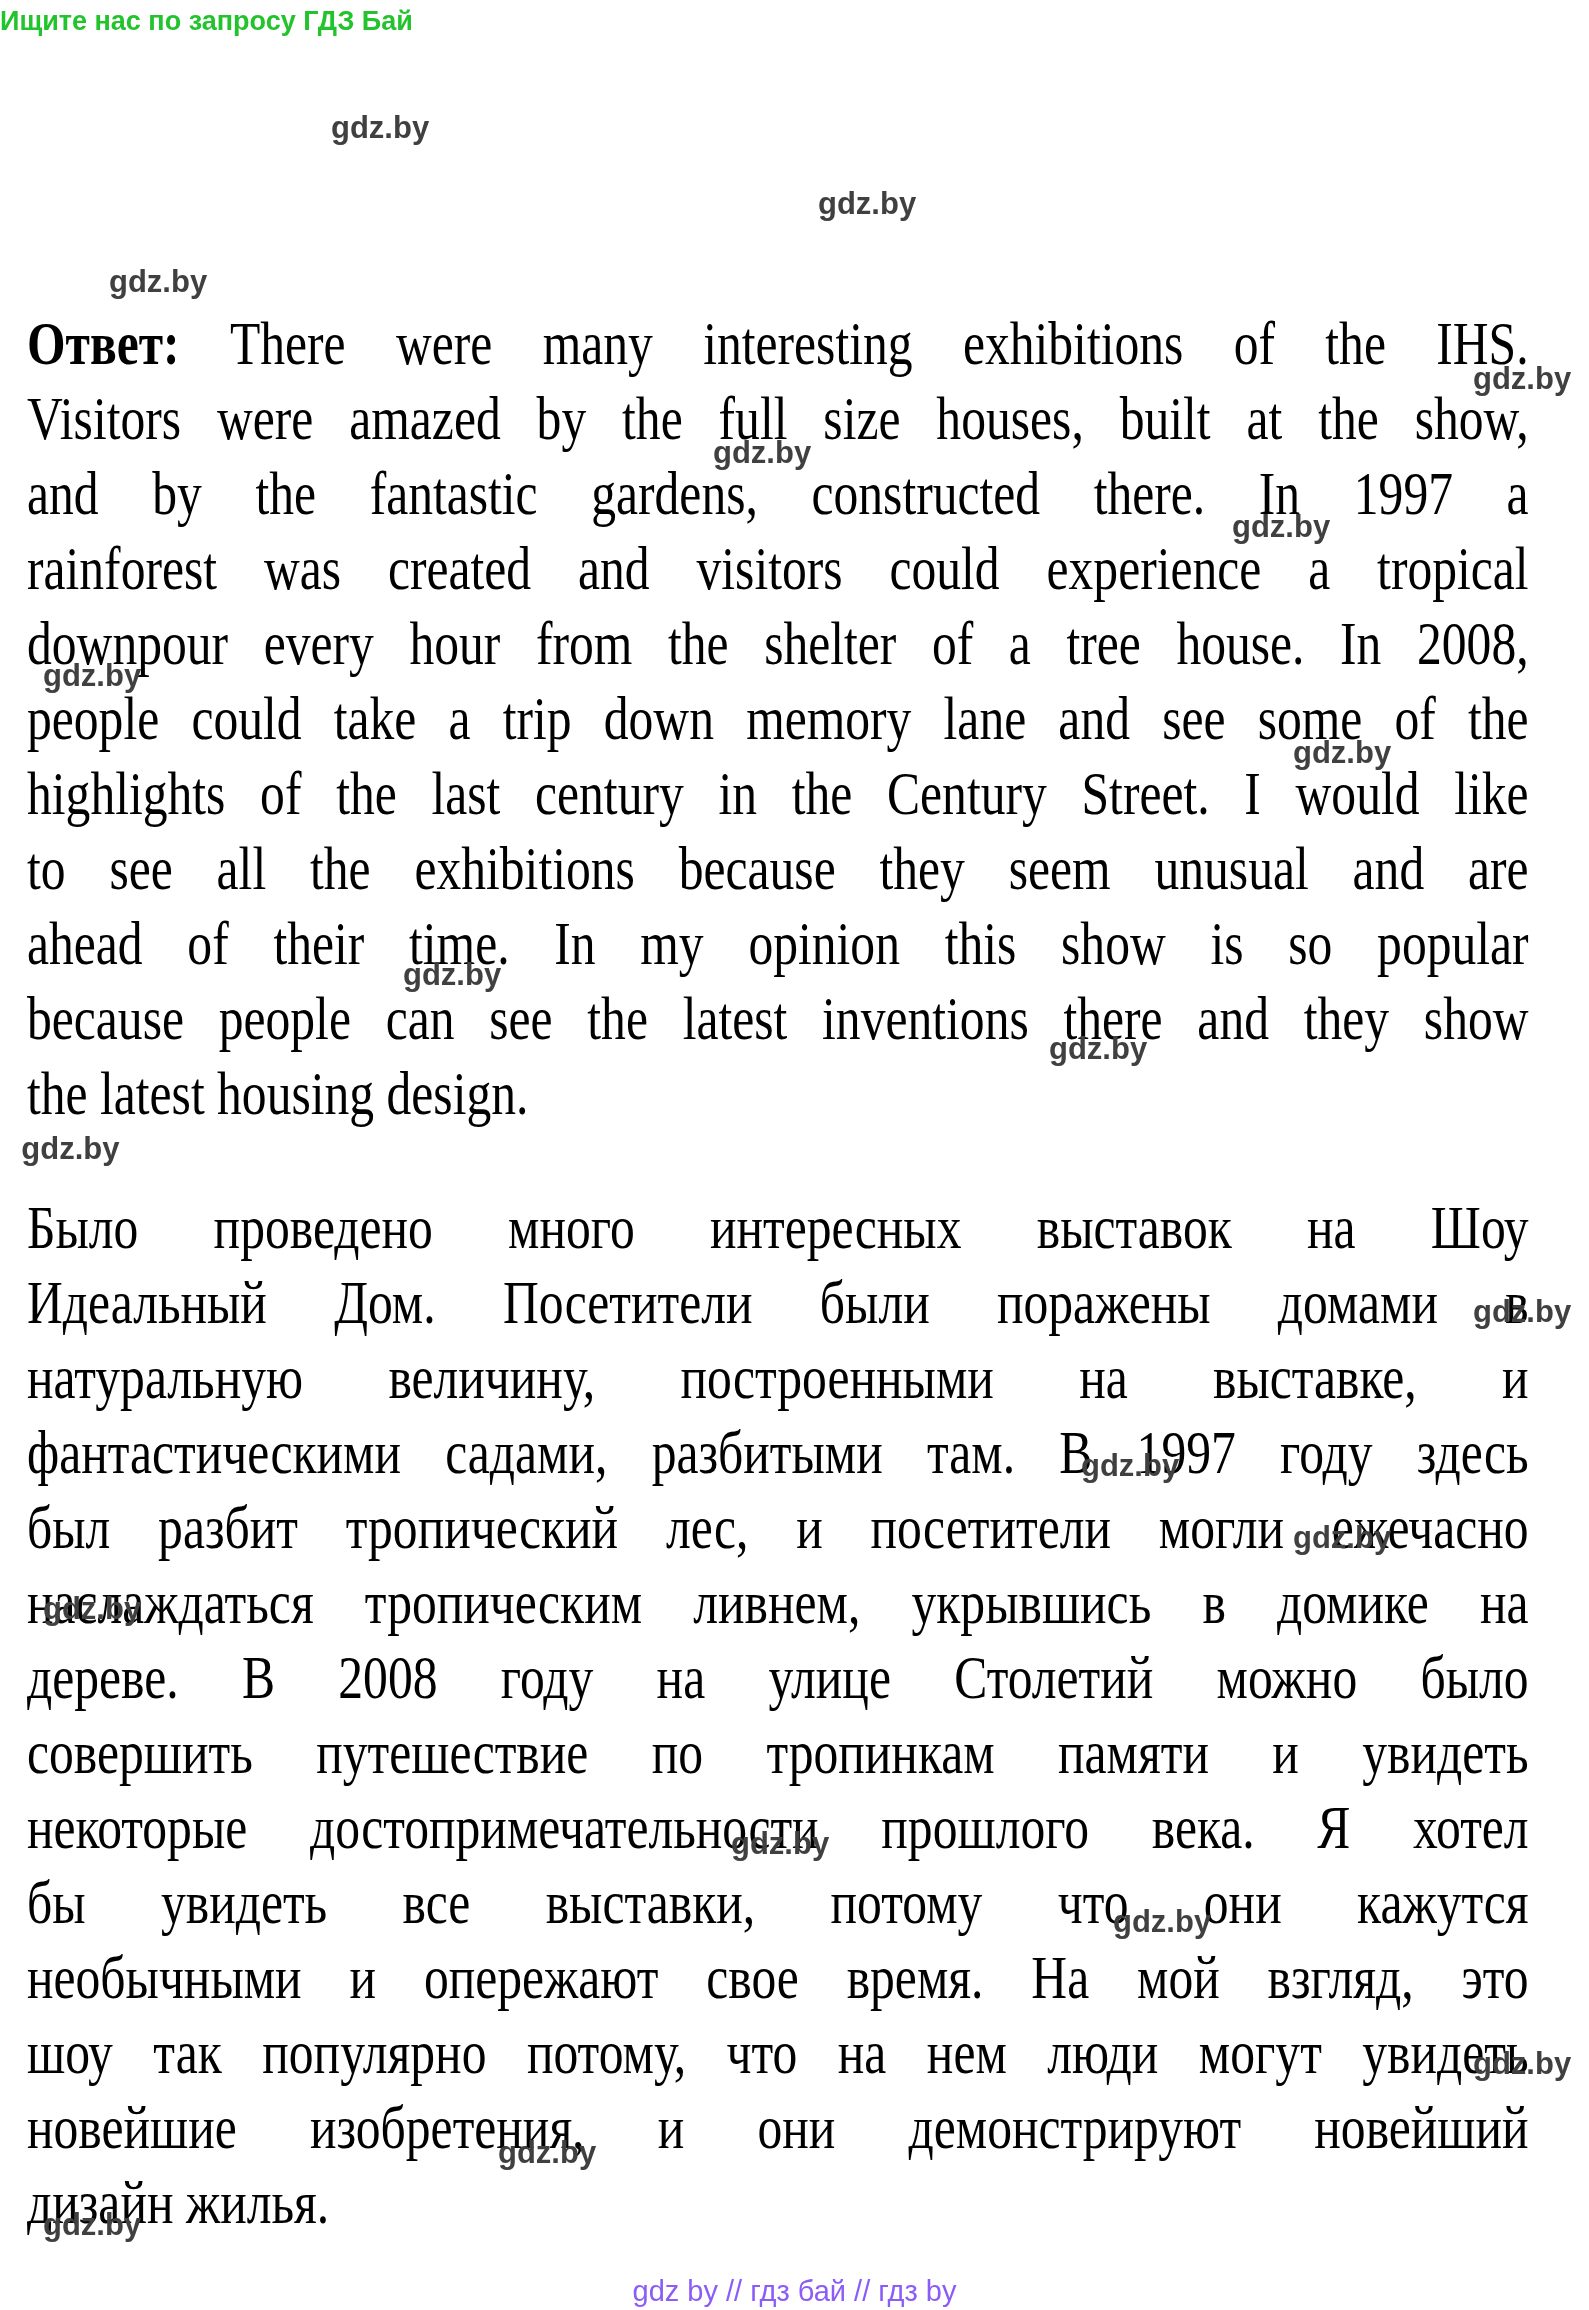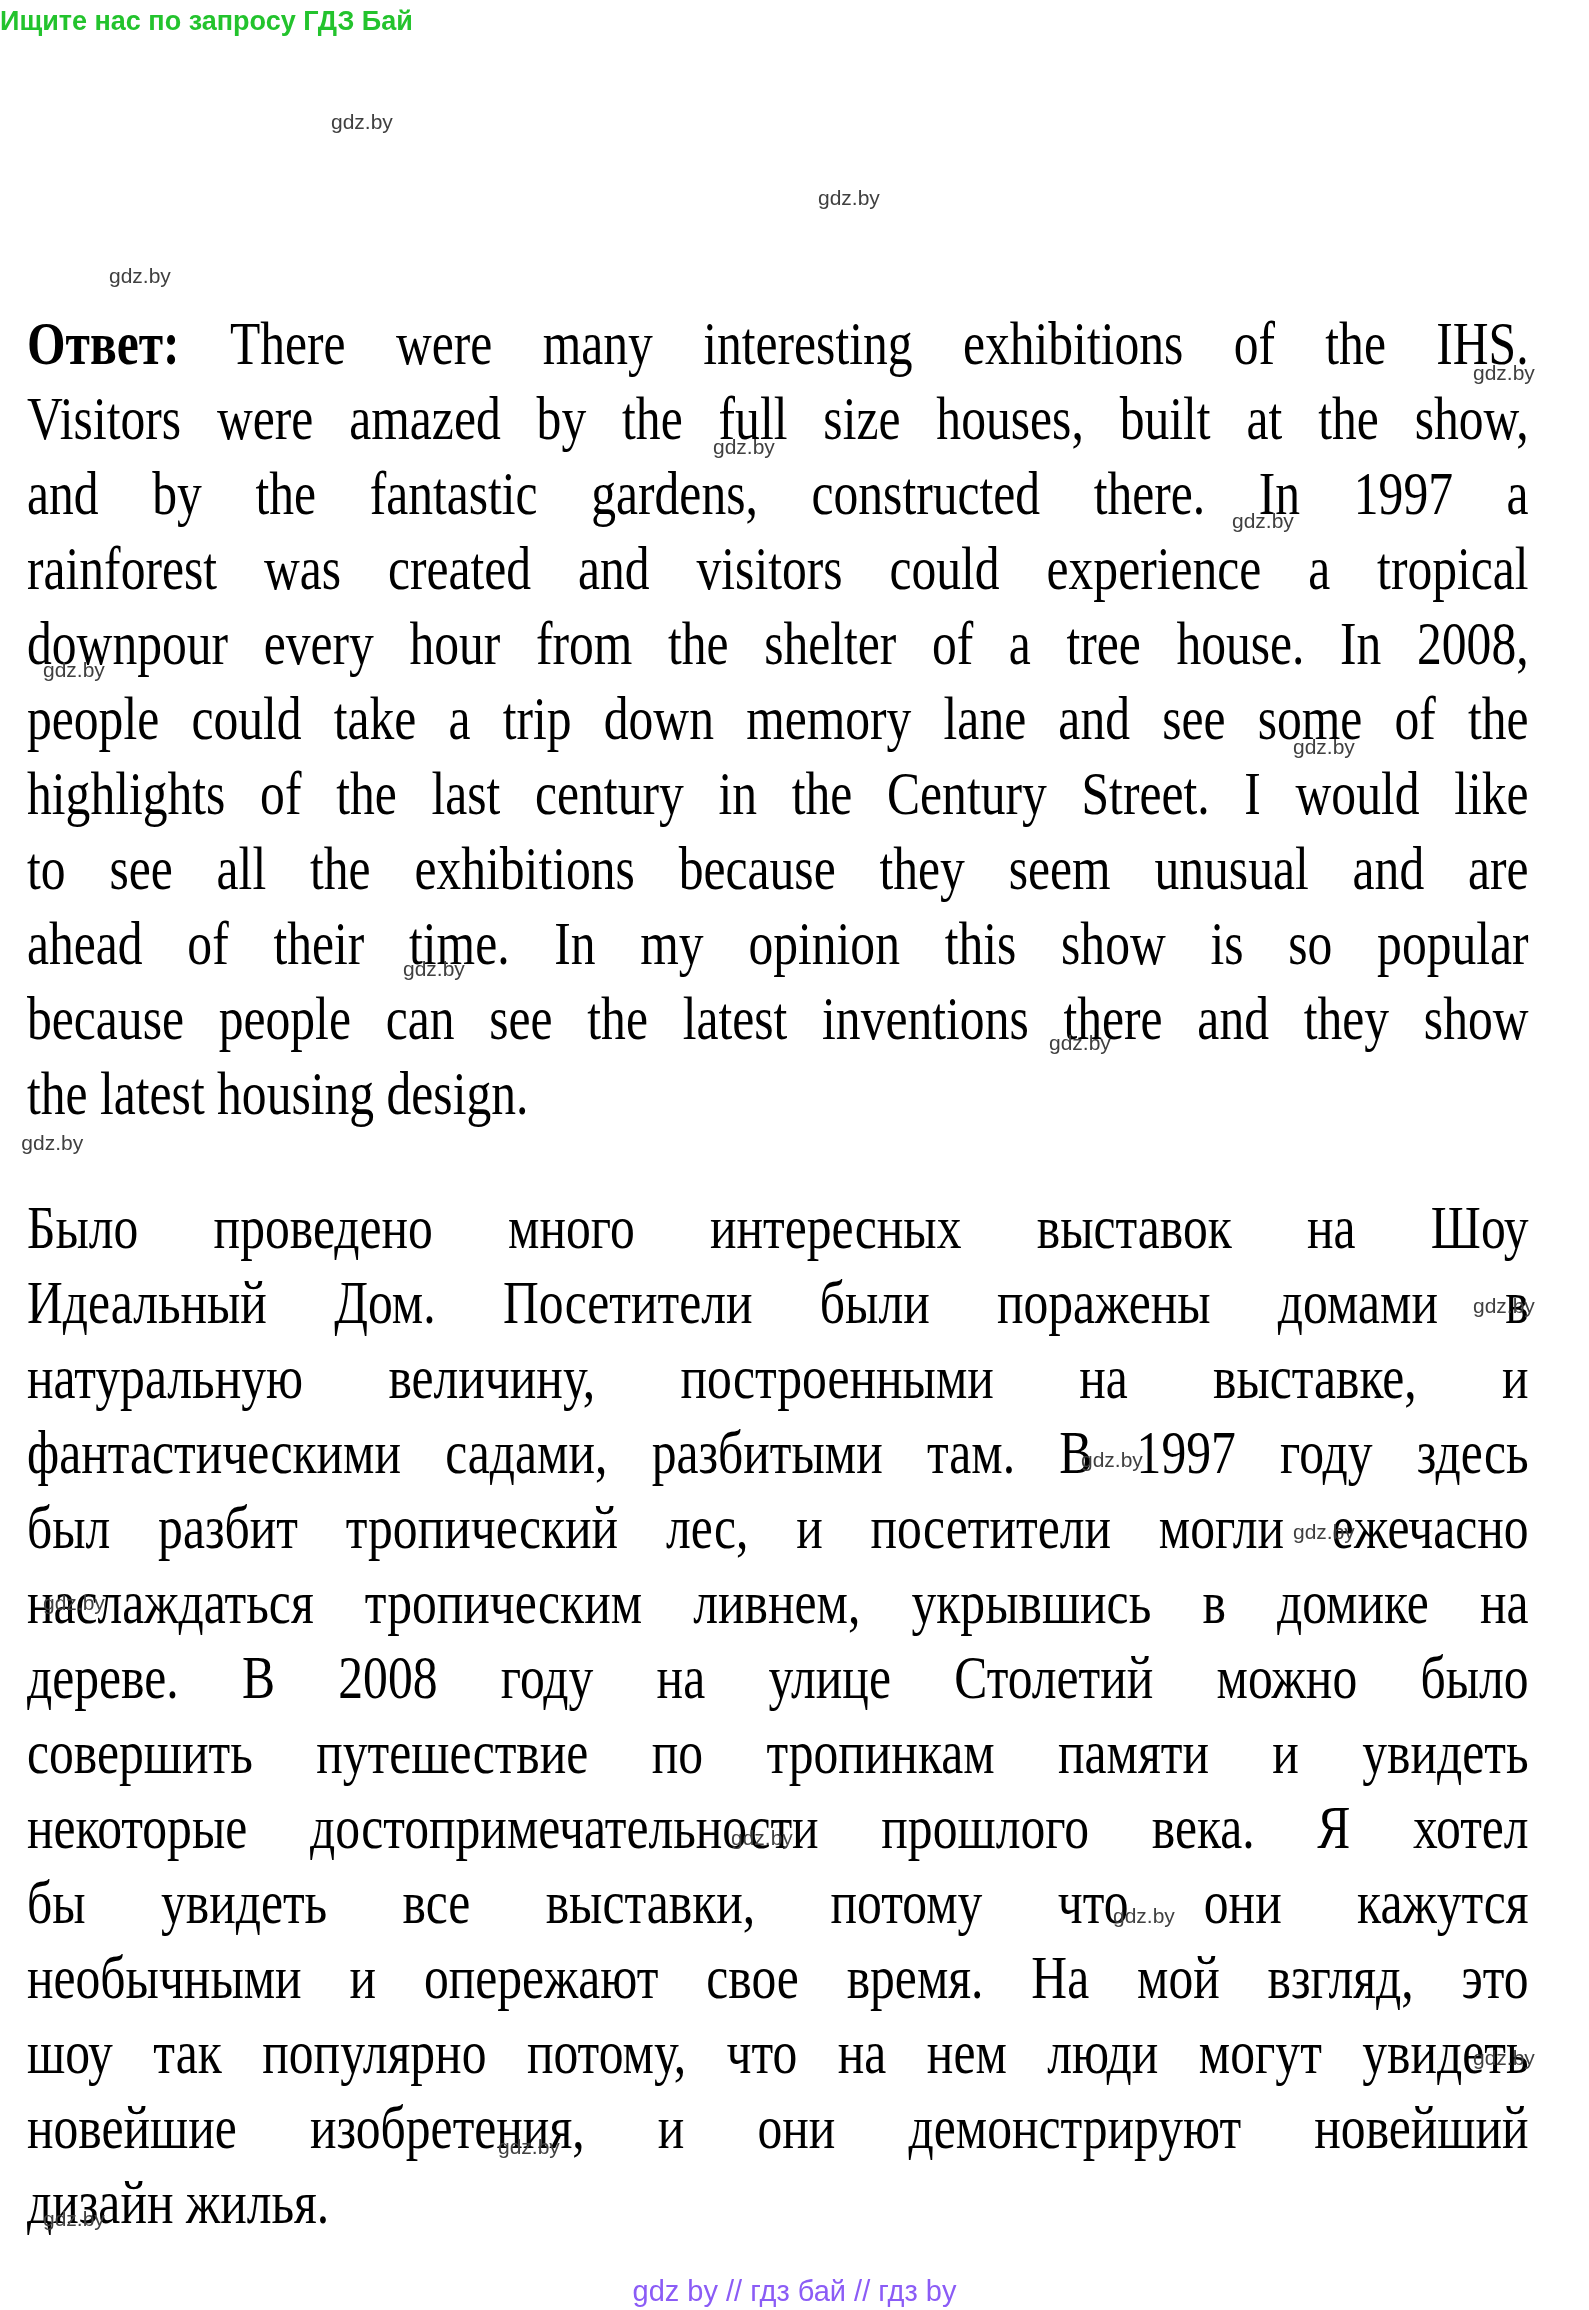--- a/index.html
+++ b/index.html
@@ -40,23 +40,24 @@
     white-space: normal;
   }
   .line.last {
     text-align: left;
     text-align-last: left;
   }
   .b { font-weight: bold; }
   .wm {
     position: absolute;
     font-family: "Liberation Sans", sans-serif;
-    font-size: 21px;
+    font-size: 31px;
     color: #404040;
     white-space: nowrap;
+    font-weight: bold;
   }
   .footer {
     position: absolute;
     top: 2275px;
     left: 0;
     width: 100%;
     text-align: center;
     font-family: "Liberation Sans", sans-serif;
     font-size: 29px;
     color: #8b5cf6;

